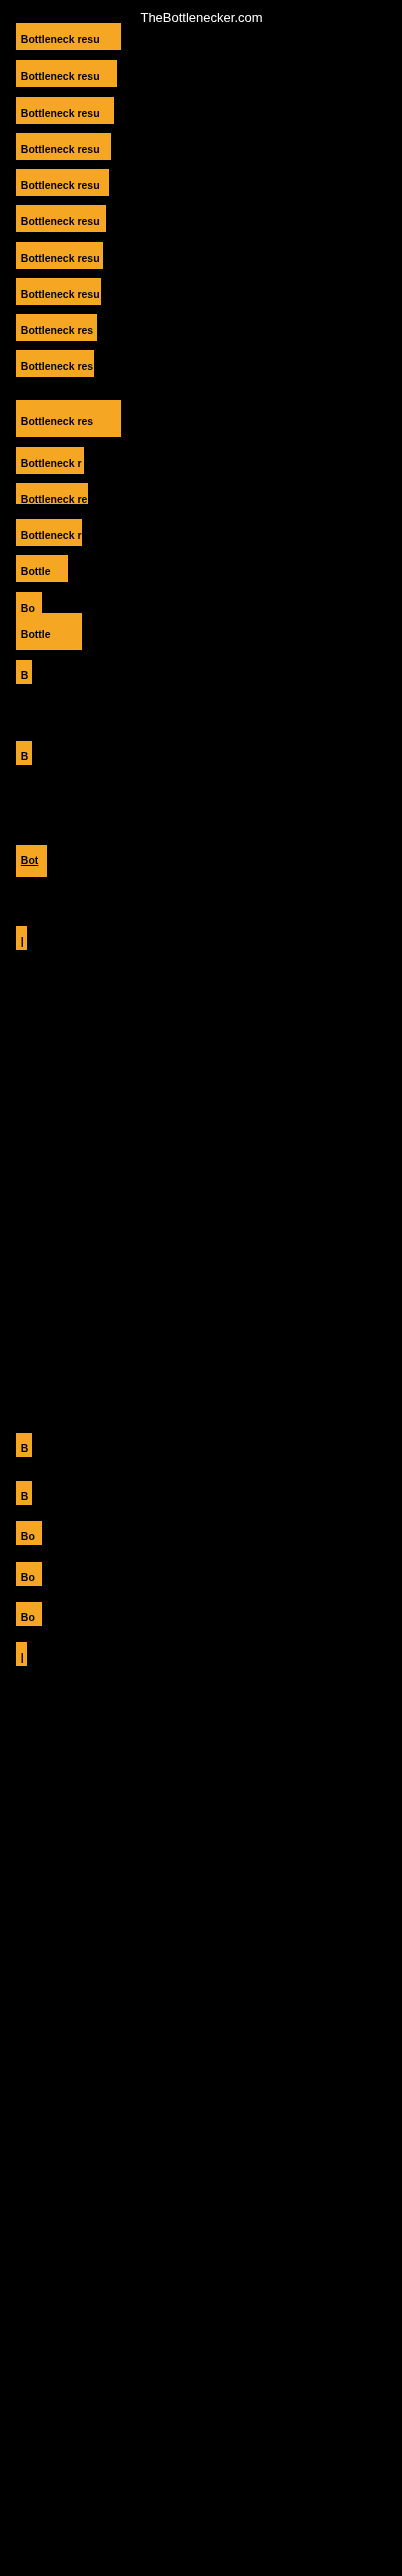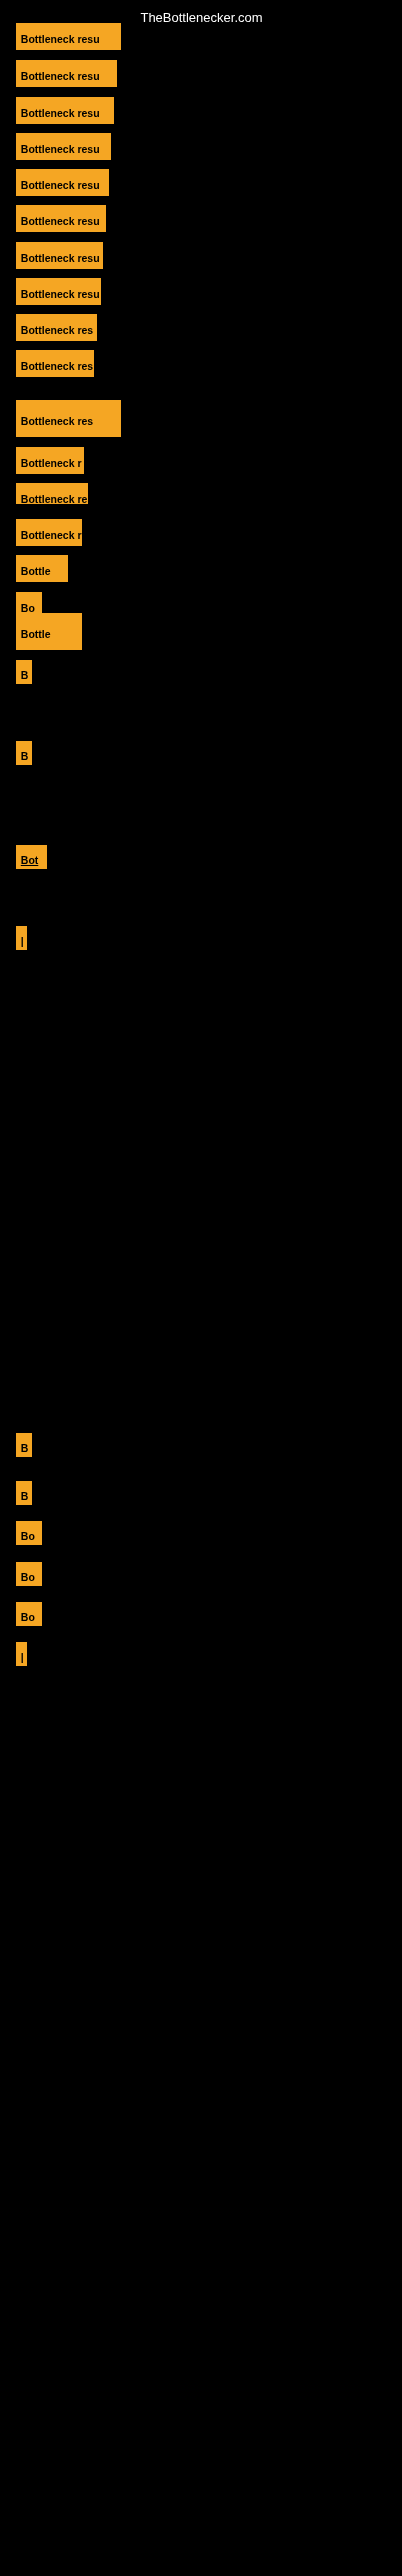--- a/index.html
+++ b/index.html
@@ -54,21 +54,21 @@
 <div class="bottleneck-item" style="top: 350px; width: 78px; height: 27px; line-height: 27px;">Bottleneck res</div>
 <div class="bottleneck-item" style="top: 400px; width: 105px; height: 37px; line-height: 37px;">Bottleneck res</div>
 <div class="bottleneck-item" style="top: 447px; width: 68px; height: 27px; line-height: 27px;">Bottleneck r</div>
 <div class="bottleneck-item" style="top: 483px; width: 72px; height: 21px; line-height: 27px;">Bottleneck re</div>
 <div class="bottleneck-item" style="top: 519px; width: 66px; height: 27px; line-height: 27px;">Bottleneck r</div>
 <div class="bottleneck-item" style="top: 555px; width: 52px; height: 27px; line-height: 27px;">Bottle</div>
 <div class="bottleneck-item" style="top: 592px; width: 26px; height: 27px; line-height: 27px;">Bo</div>
 <div class="bottleneck-item" style="top: 613px; width: 66px; height: 37px; line-height: 37px;">Bottle</div>
 <div class="bottleneck-item" style="top: 660px; width: 16px; height: 24px; line-height: 24px;">B</div>
 <div class="bottleneck-item" style="top: 741px; width: 16px; height: 24px; line-height: 24px;">B</div>
-<div class="bottleneck-item" style="top: 845px; width: 31px; height: 24px; line-height: 24px; text-decoration: underline;">Bot</div>
+<div class="bottleneck-item" style="top: 845px; width: 31px; height: 32px; line-height: 24px; text-decoration: underline;">Bot</div>
 <div class="bottleneck-item" style="top: 926px; width: 11.3px; height: 24px; line-height: 24px;">|</div>
 <div class="bottleneck-item" style="top: 1433px; width: 16px; height: 24px; line-height: 24px;">B</div>
 <div class="bottleneck-item" style="top: 1481px; width: 16px; height: 24px; line-height: 24px;">B</div>
 <div class="bottleneck-item" style="top: 1521px; width: 26px; height: 24px; line-height: 24px;">Bo</div>
 <div class="bottleneck-item" style="top: 1562px; width: 26px; height: 24px; line-height: 24px;">Bo</div>
 <div class="bottleneck-item" style="top: 1602px; width: 26px; height: 24px; line-height: 24px;">Bo</div>
 <div class="bottleneck-item" style="top: 1642px; width: 11.3px; height: 24px; line-height: 24px;">|</div>
 
 
 </body></html>

